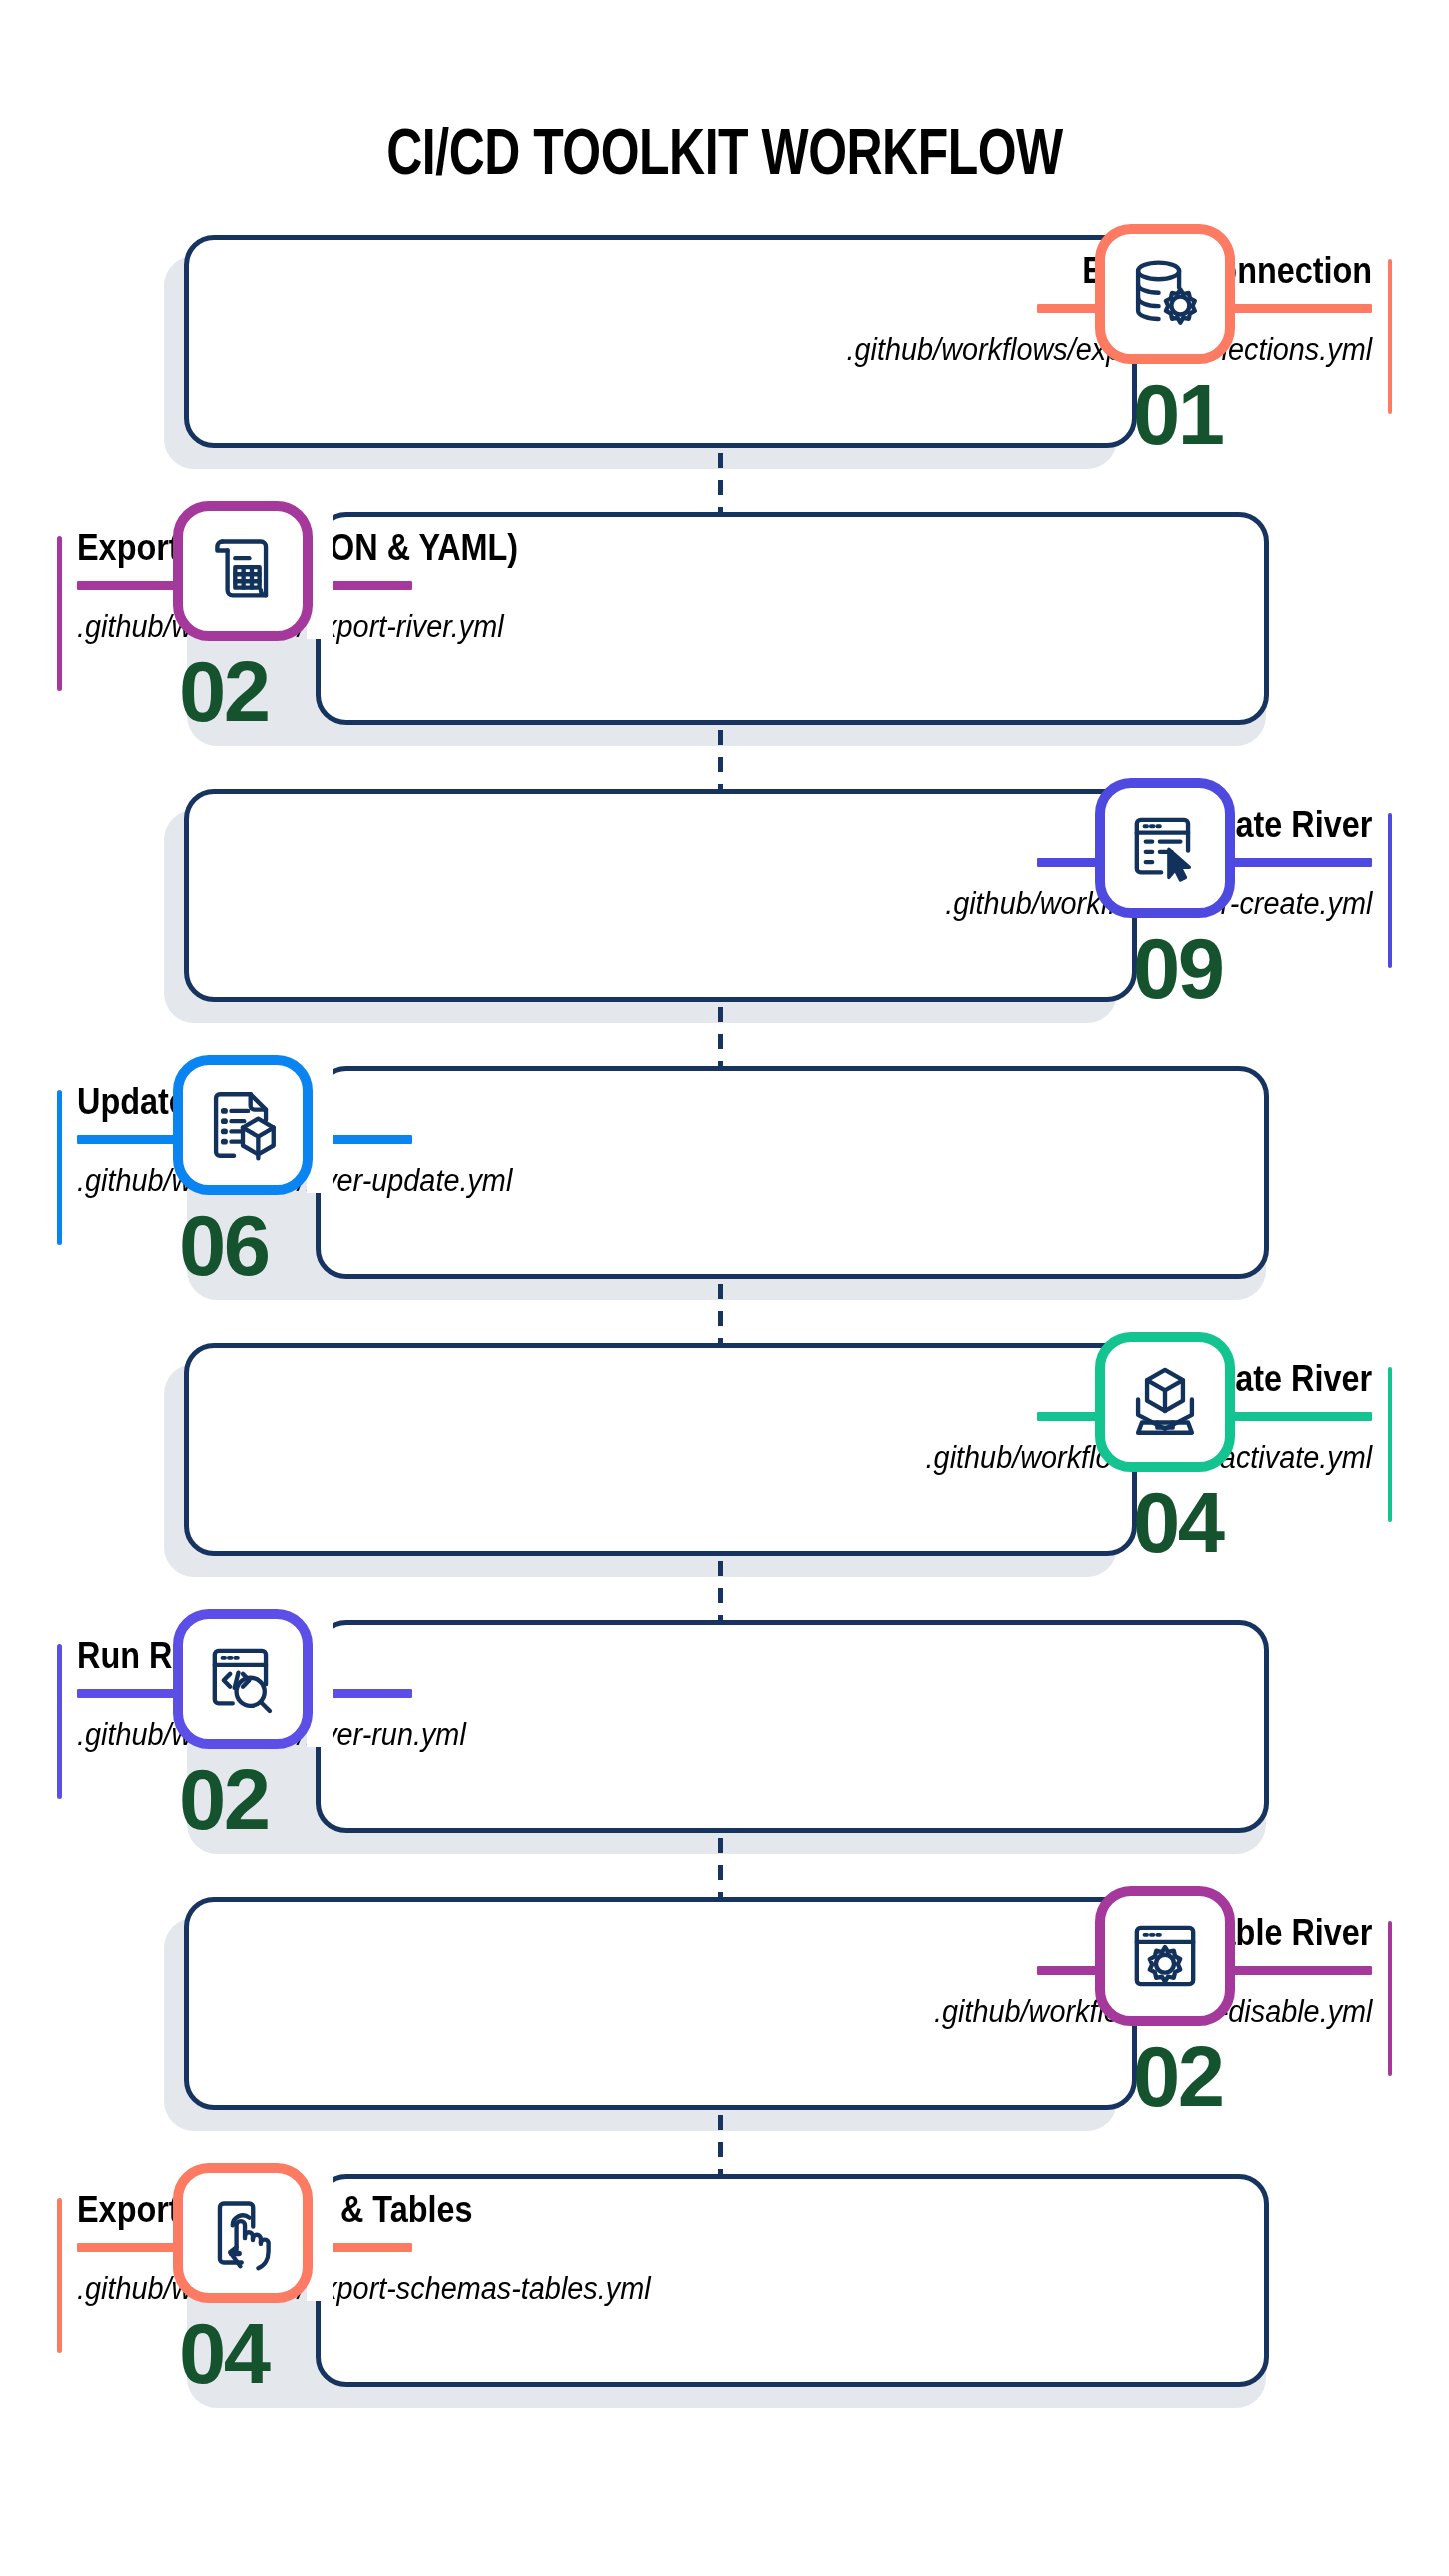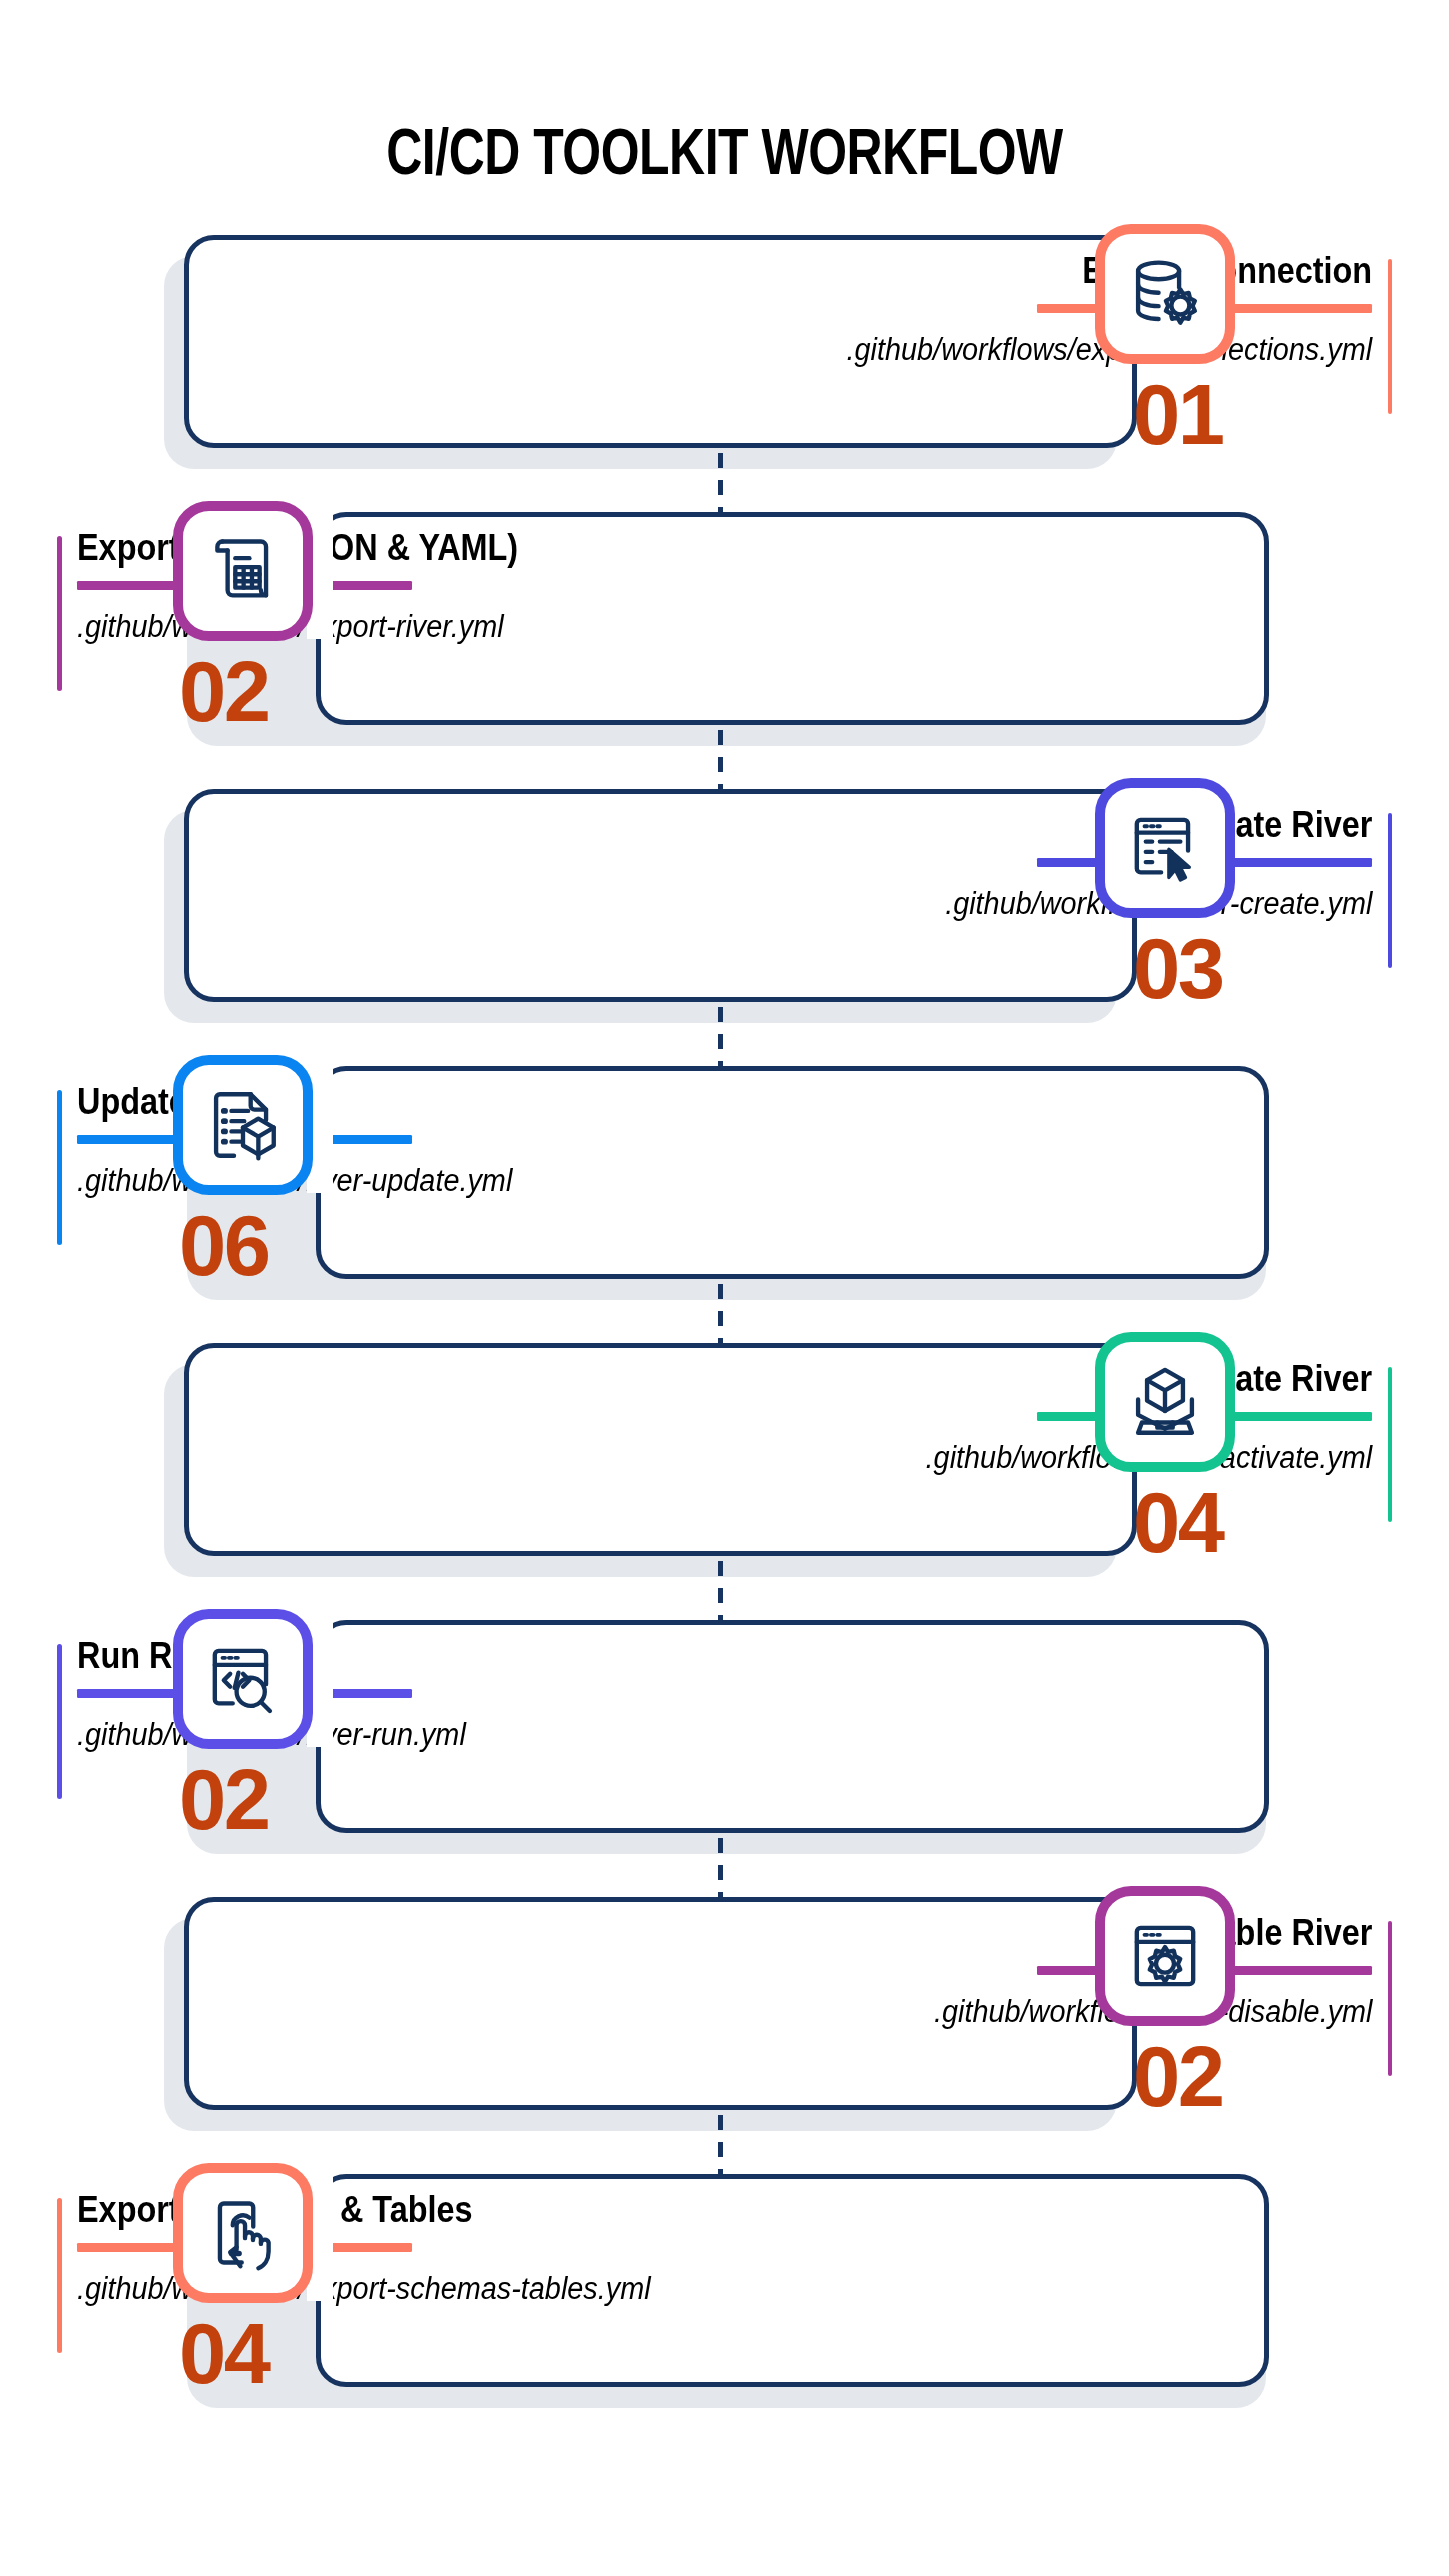--- a/index.html
+++ b/index.html
@@ -159,21 +159,21 @@
   .step.right .badge { left: 1095px; top: -5.2px; }
   .step.left  .badge { left: 173px;  top: -5.2px; }
 
   .badge svg { width: 82px; height: 82px; display: block; }
 
   .number {
     position: absolute;
     font-family: "Liberation Sans", sans-serif;
     font-weight: 700;
     font-size: 85px;
-    color: #c2410c;
+    color: #14532d;
     letter-spacing: -2.6px;
     line-height: 1;
     z-index: 2;
     white-space: nowrap;
   }
   .step.right .number { left: 1133px; top: 143px; }
   .step.left  .number { left: 179px;  top: 143px; }
 
   
   .badge-mask {
@@ -273,21 +273,21 @@
       <path d="M50 34V13a3 3 0 0 0-3-3H13a3 3 0 0 0-3 3v35a3 3 0 0 0 3 3h16"></path>
       <path d="M10 20h40"></path>
       <path d="M16 15h2M21 15h2M26 15h2" stroke-width="3"></path>
       <path d="M17 27h5M17 35h5M17 43h5"></path>
       <path d="M28 27h16M28 35h9"></path>
       <path d="M35 33v22l5-6 4 8 4-2-4-8h7z" fill="#12325b" stroke="#12325b" stroke-width="2.6"></path>
     </svg>
             </span>
       </div>
 
-      <div class="number">03</div>
+      <div class="number">09</div>
 
       <div class="content">
         <div class="step-title">Create River</div>
         <div class="accent-rule" style="background: rgb(79, 74, 223); width: 335px;"></div>
         <div class="step-path">.github/workflows/river-create.yml</div>
       </div>
 
       <div class="accent-bar" style="background: rgb(79, 74, 223);"></div>
     </div>
     <div class="connector" style="top: 224px; height: 61px;"></div>

